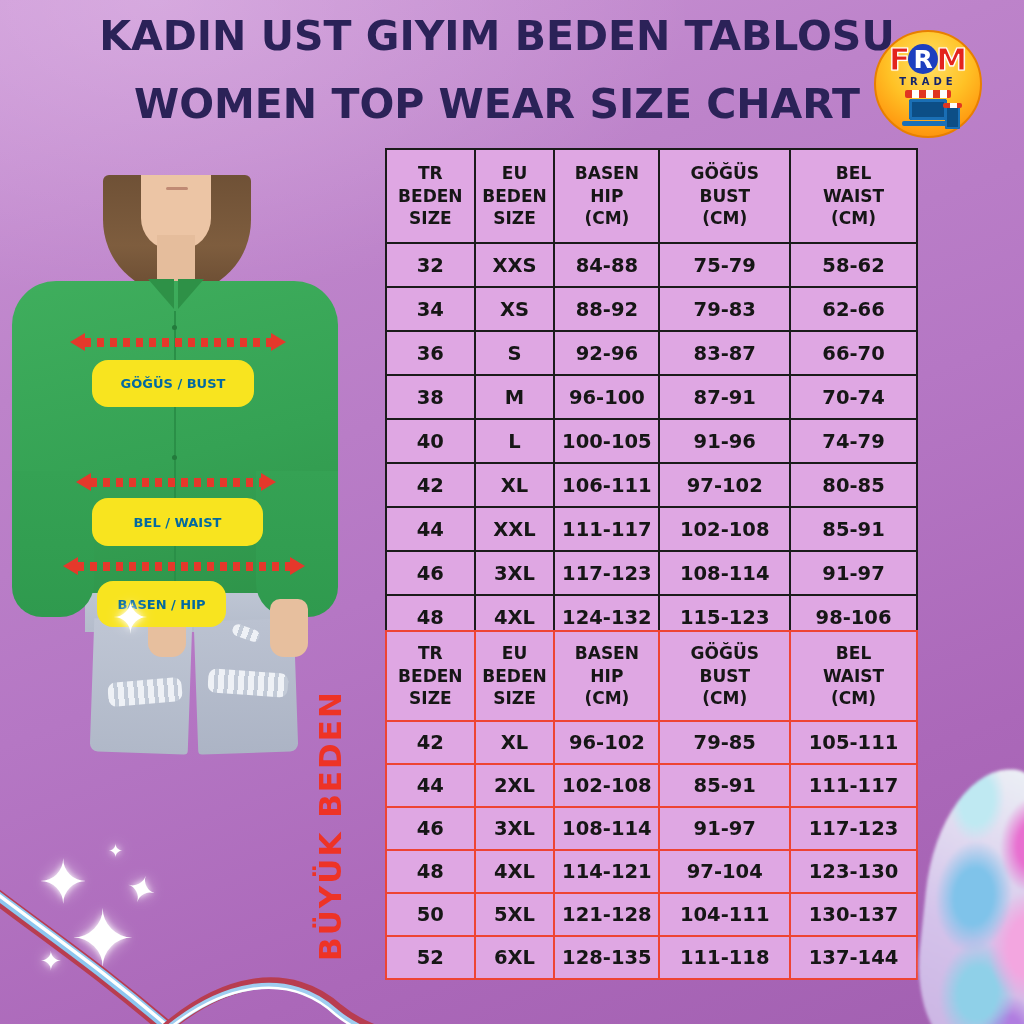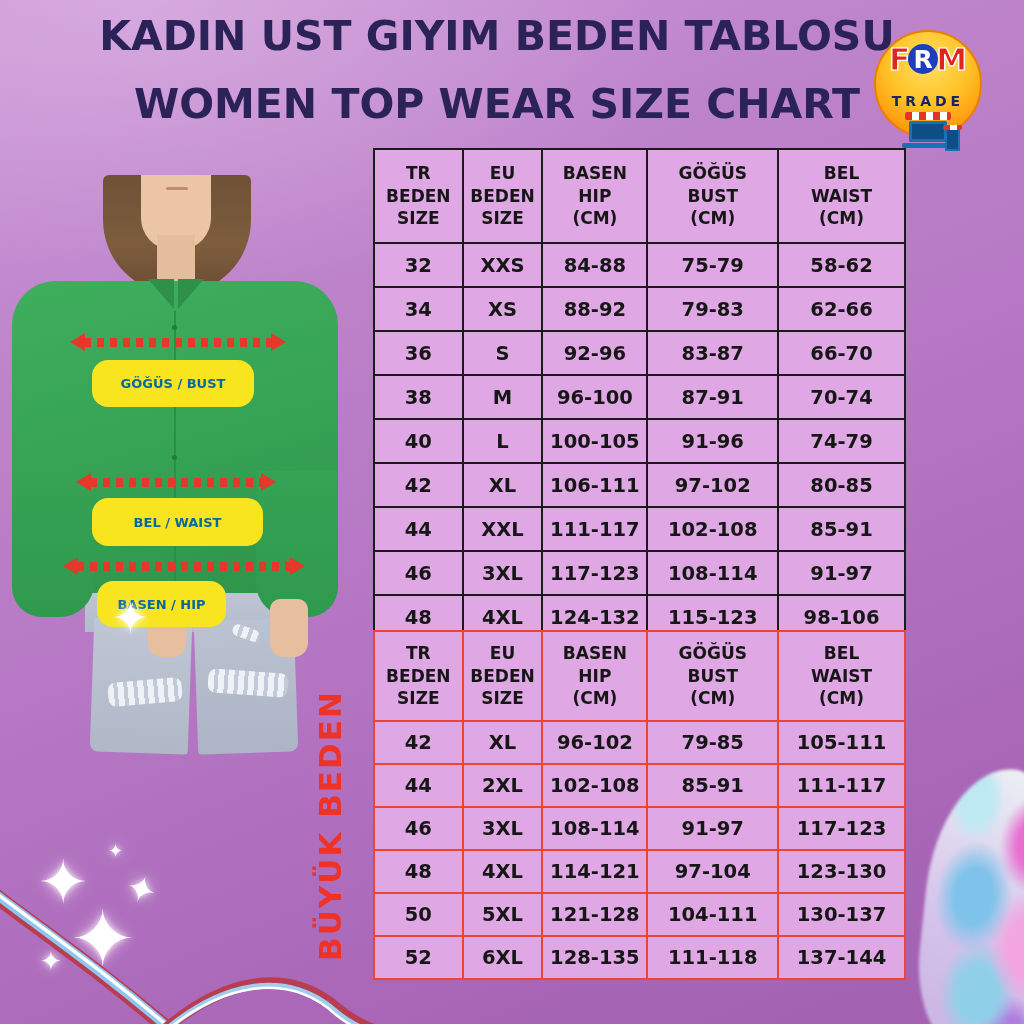--- a/index.html
+++ b/index.html
@@ -17,21 +17,21 @@
 
   
   .logo{position:absolute;left:874px;top:30px;width:108px;height:108px;border-radius:50%;
     background:radial-gradient(circle at 50% 30%,#ffe066 0%,#ffc226 45%,#ff9d12 75%,#f58300 100%);
     border:2px solid #e87f00;display:flex;flex-direction:column;align-items:center;padding-top:10px;box-sizing:border-box;}
   .logo-letters{display:flex;align-items:center;height:34px;}
   .logo-letters .lf,.logo-letters .lm{font-size:31px;font-weight:700;color:#e3241d;
     -webkit-text-stroke:1.2px #ffffff;text-shadow:0 0 2px #fff;}
   .logo-letters .lr{width:30px;height:30px;border-radius:50%;background:#1d3fbf;color:#fff;
     display:flex;align-items:center;justify-content:center;font-size:25px;font-weight:700;margin:0 -2px;}
-  .logo-sub{font-size:14px;font-weight:700;letter-spacing:4px;color:#15246b;margin-top:17px;}
+  .logo-sub{font-size:10px;font-weight:700;letter-spacing:4px;color:#15246b;margin-top:0;}
   .logo-shop{position:relative;margin-top:3px;width:60px;height:40px;}
   .awning{position:absolute;left:7px;top:0;width:46px;height:8px;border-radius:2px;
     background:repeating-linear-gradient(90deg,#e03522 0 7px,#fdfdfd 7px 14px);}
   .screen{position:absolute;left:11px;top:9px;width:38px;height:21px;background:#1a6fb5;border-radius:3px;
     box-shadow:inset 0 0 0 3px #1a6fb5, inset 0 0 0 20px #0c4e86;}
   .lap-base{position:absolute;left:4px;top:31px;width:52px;height:5px;background:#1a6fb5;border-radius:2px;}
   .phone{position:absolute;right:-2px;top:16px;width:15px;height:23px;background:#1a6fb5;border-radius:2px;
     box-shadow:inset 0 0 0 2px #1a6fb5, inset 0 0 0 10px #0c4e86;}
   .phone .awning{left:-2px;top:-3px;width:19px;height:5px;}
 
@@ -72,21 +72,21 @@
   #arrow-waist{left:90px;top:303px;width:172px;}
   #arrow-hip{left:77px;top:387px;width:214px;}
 
   .tag{background:#f8e41f;color:#0369a1;font-weight:700;border-radius:16px;
     display:flex;align-items:center;justify-content:center;font-size:13px;white-space:nowrap;}
   #tag-bust{left:92px;top:185px;width:162px;height:47px;}
   #tag-waist{left:92px;top:323px;width:171px;height:48px;}
   #tag-hip{left:97px;top:406px;width:129px;height:46px;}
 
   
-  table{position:absolute;border-collapse:collapse;table-layout:fixed;}
+  table{position:absolute;border-collapse:collapse;table-layout:fixed;margin-left:12px;}
   th,td{text-align:center;vertical-align:middle;color:#161616;background:#dfa7e3;font-weight:700;}
   th{white-space:pre-line;font-size:17px;line-height:1.35;}
   td{font-size:19.5px;}
   #std-table{left:373px;top:148px;width:533px;}
   #std-table th{height:90px;}
   #std-table td{height:40px;}
   #std-table th,#std-table td{border:2.5px solid #1b1b1b;}
   #plus-table{left:373px;top:630px;width:533px;}
   #plus-table th{height:86px;}
   #plus-table td{height:39px;}

